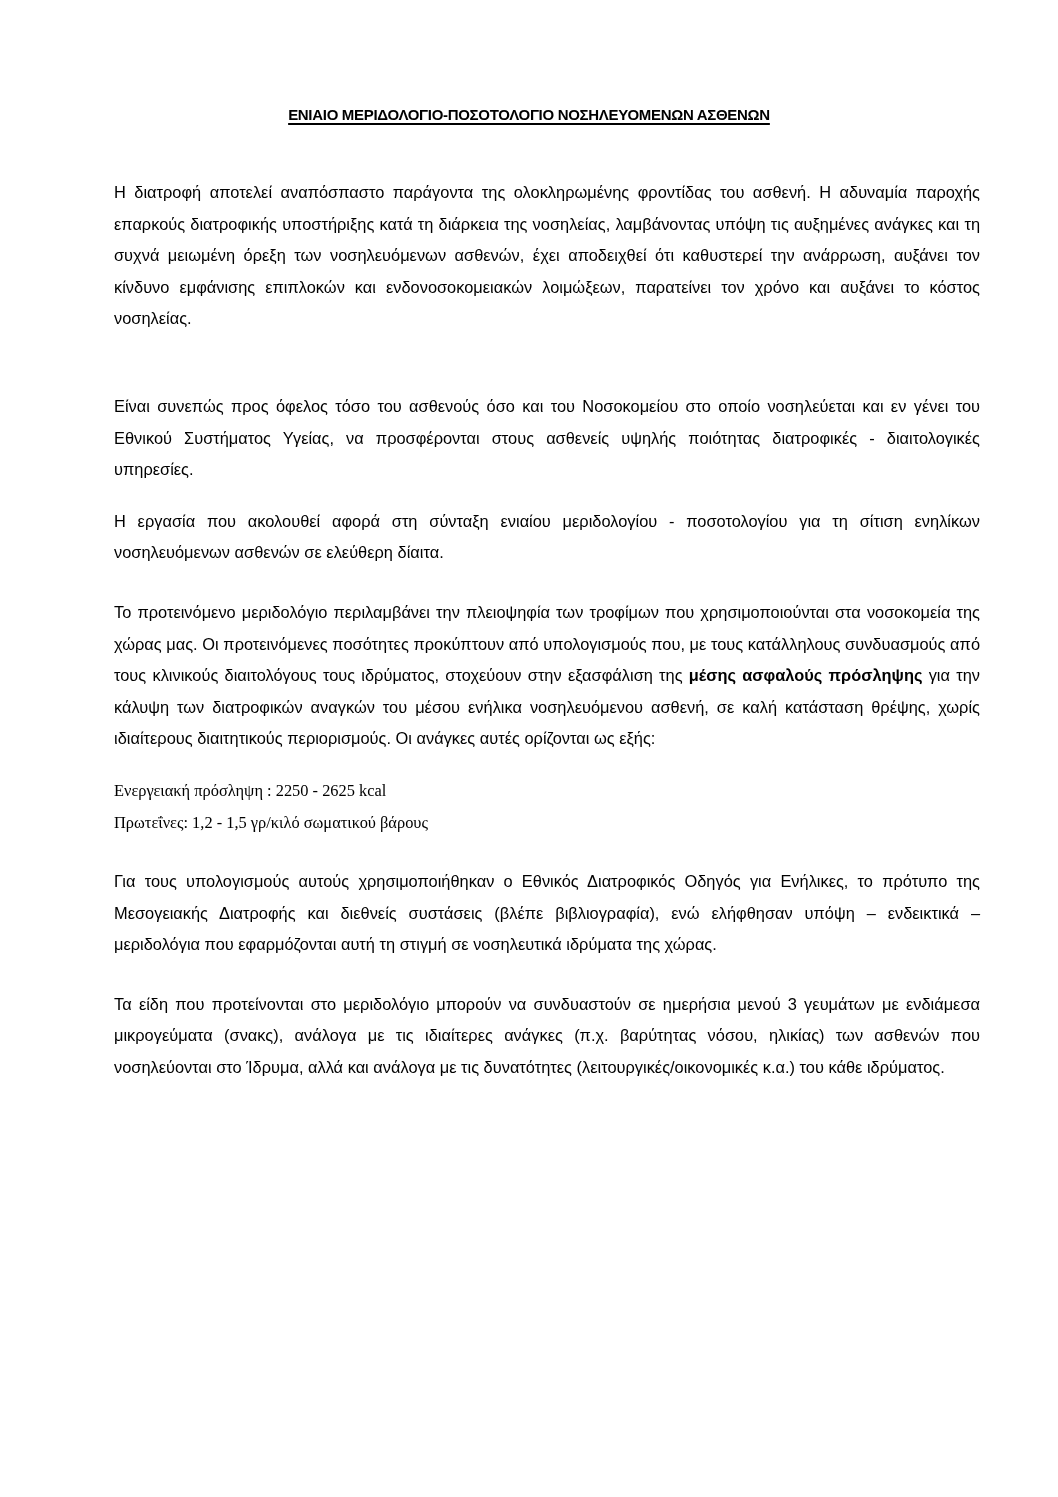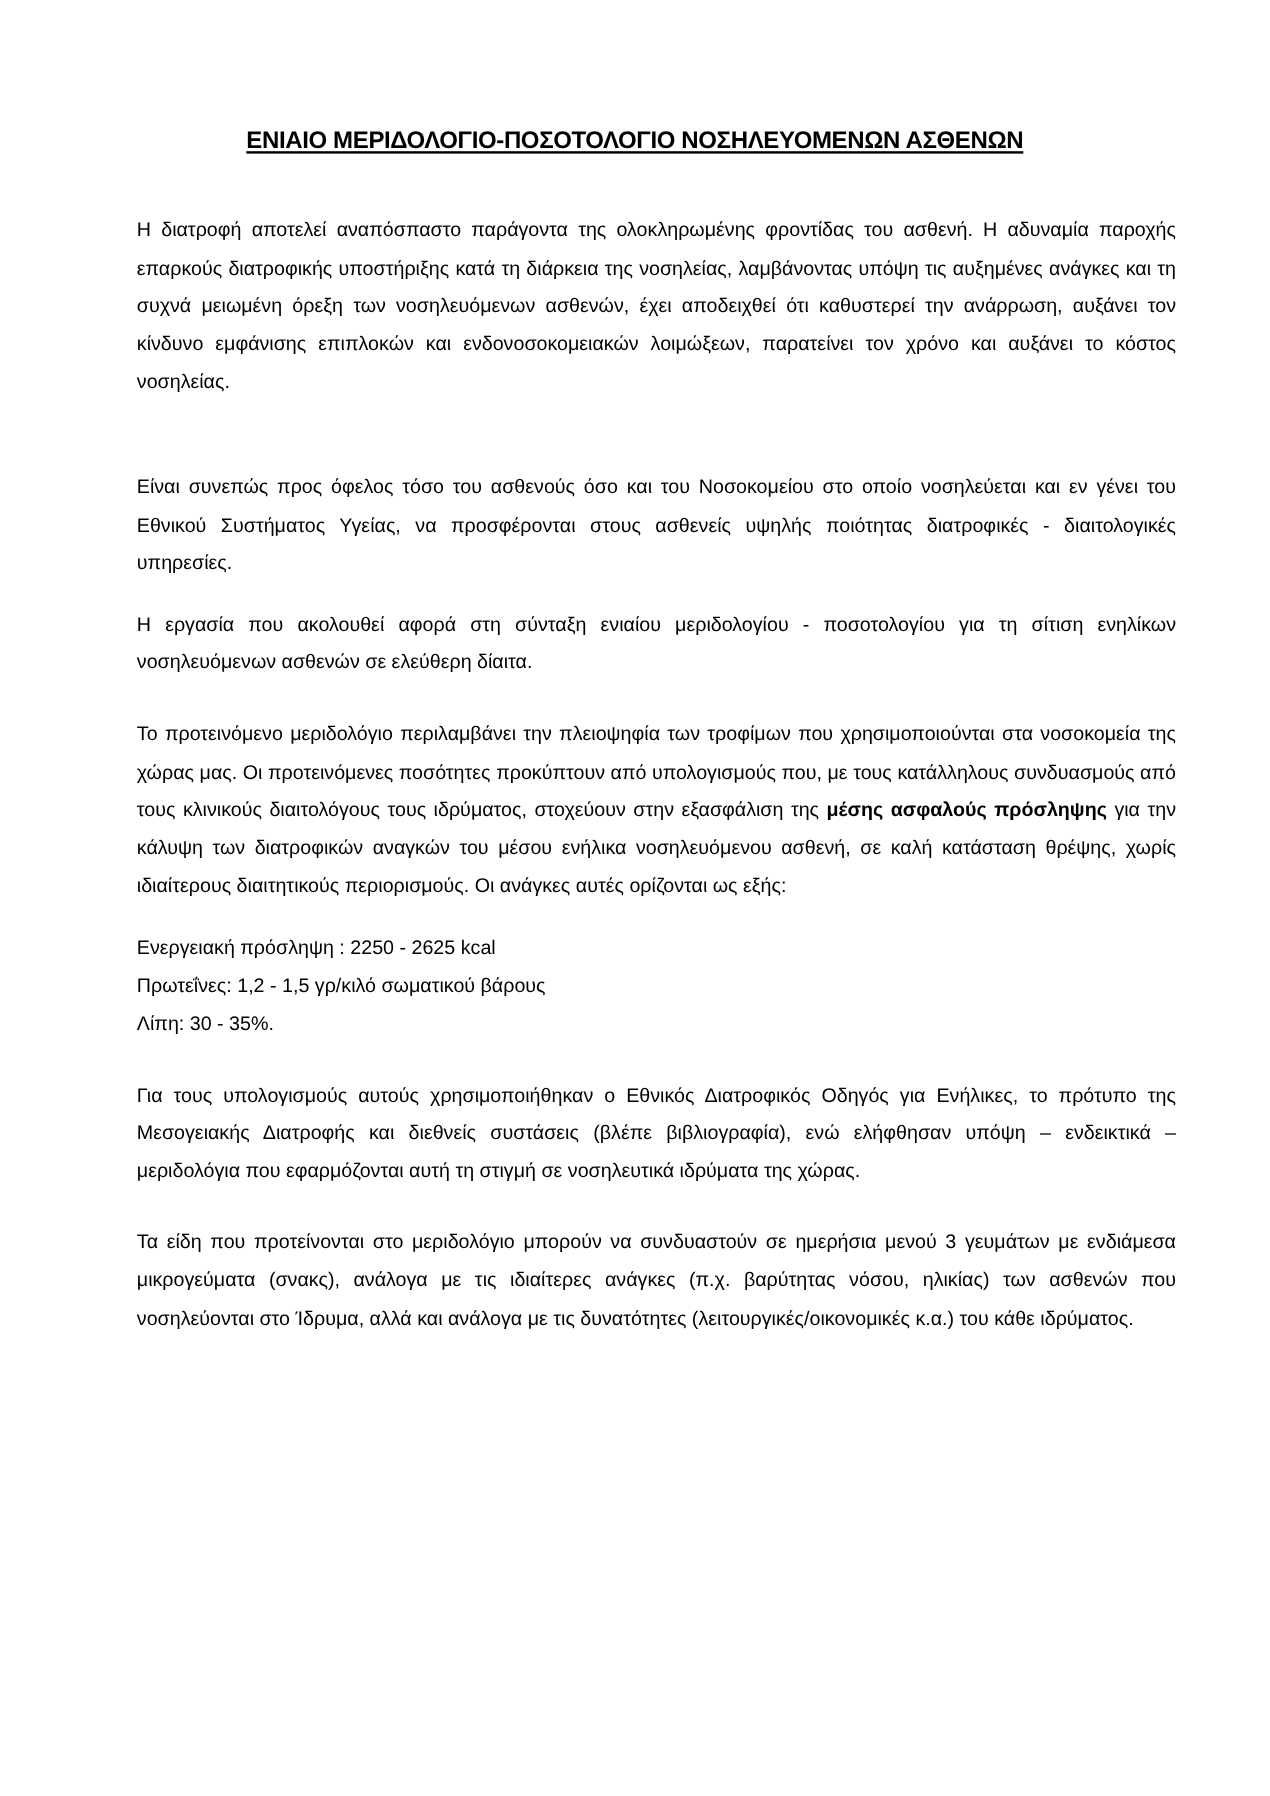--- a/index.html
+++ b/index.html
@@ -6,57 +6,56 @@
     body { width: 1058px; height: 1497px; position: relative; overflow: hidden; }
     .page {
       position: absolute; left: 0; top: 0; width: 1058px; height: 1497px;
       background: #ffffff; color: #000000;
       font-family: "Liberation Sans", sans-serif;
     }
     .title {
       position: absolute; left: 0; top: 106px; width: 1058px;
       text-align: center;
       font-family: "Liberation Sans", sans-serif;
-      font-weight: bold; font-size: 20px; letter-spacing: -0.3px;
+      font-weight: bold; font-size: 15px; letter-spacing: -0.3px;
       text-decoration: underline; text-decoration-thickness: 2px;
       text-underline-offset: 3px;
       margin: 0;
     }
     .body {
       position: absolute; left: 96px; top: 177px; width: 866px; margin-left: 18px;
     }
     .para {
       margin: 0; font-size: 16.4px; line-height: 31.6px;
       text-align: justify; text-justify: inter-word;
     }
     .gap { height: 28px; }
     .gap-sm { height: 20px; }
     .u { font-weight: bold; }
     .list { margin: 0; padding: 0; list-style: none; }
-    .list li { font-size: 16.4px; line-height: 31.6px; }
+    .list li { font-size: 16.4px; line-height: 31.6px; font-family: Liberation Serif, serif; }
   </style>
 </head>
 <body>
 
 <div class="page">
   <h1 class="title">ΕΝΙΑΙΟ ΜΕΡΙΔΟΛΟΓΙΟ-ΠΟΣΟΤΟΛΟΓΙΟ ΝΟΣΗΛΕΥΟΜΕΝΩΝ ΑΣΘΕΝΩΝ</h1>
 
   <div class="body">
     <p class="para">Η διατροφή αποτελεί αναπόσπαστο παράγοντα της ολοκληρωμένης φροντίδας του ασθενή.  Η αδυναμία παροχής επαρκούς διατροφικής υποστήριξης κατά τη διάρκεια της νοσηλείας, λαμβάνοντας υπόψη τις αυξημένες ανάγκες και τη συχνά μειωμένη όρεξη των νοσηλευόμενων ασθενών, έχει αποδειχθεί ότι καθυστερεί  την ανάρρωση, αυξάνει τον κίνδυνο εμφάνισης επιπλοκών και ενδονοσοκομειακών λοιμώξεων, παρατείνει  τον χρόνο και αυξάνει το κόστος νοσηλείας.</p>
     <div class="gap"></div>
     <div class="gap"></div>
     <p class="para">Είναι συνεπώς προς όφελος τόσο του ασθενούς όσο και του Νοσοκομείου στο οποίο νοσηλεύεται και εν γένει του Εθνικού Συστήματος Υγείας,  να προσφέρονται στους ασθενείς υψηλής ποιότητας διατροφικές - διαιτολογικές υπηρεσίες.</p>
     <div class="gap-sm"></div>
     <p class="para">Η εργασία που ακολουθεί αφορά στη σύνταξη ενιαίου μεριδολογίου - ποσοτολογίου για τη σίτιση ενηλίκων νοσηλευόμενων ασθενών σε ελεύθερη δίαιτα.</p>
     <div class="gap"></div>
     <p class="para"><span>Το προτεινόμενο μεριδολόγιο περιλαμβάνει την πλειοψηφία των τροφίμων που χρησιμοποιούνται στα νοσοκομεία της χώρας μας. Οι προτεινόμενες ποσότητες προκύπτουν από υπολογισμούς που, με τους κατάλληλους συνδυασμούς από τους κλινικούς διαιτολόγους τους ιδρύματος, στοχεύουν στην εξασφάλιση της </span><span class="u">μέσης ασφαλούς πρόσληψης</span><span> για την κάλυψη των διατροφικών αναγκών του μέσου ενήλικα νοσηλευόμενου ασθενή, σε καλή κατάσταση θρέψης, χωρίς ιδιαίτερους διαιτητικούς περιορισμούς. Οι ανάγκες αυτές ορίζονται ως εξής:</span></p>
     <div class="gap-sm"></div>
     <ul class="list">
       <li>Ενεργειακή πρόσληψη :   2250 - 2625 kcal</li>
       <li>Πρωτεΐνες: 1,2 - 1,5 γρ/κιλό σωματικού βάρους</li>
-      <li>Λίπη:  30 - 35%.</li>
     </ul>
     <div class="gap"></div>
     <p class="para">Για τους υπολογισμούς αυτούς χρησιμοποιήθηκαν ο Εθνικός Διατροφικός Οδηγός για Ενήλικες, το πρότυπο της Μεσογειακής Διατροφής και διεθνείς συστάσεις (βλέπε βιβλιογραφία), ενώ ελήφθησαν υπόψη – ενδεικτικά – μεριδολόγια που εφαρμόζονται αυτή τη στιγμή σε νοσηλευτικά ιδρύματα της χώρας.</p>
     <div class="gap"></div>
     <p class="para">Τα είδη που προτείνονται στο μεριδολόγιο μπορούν να συνδυαστούν σε ημερήσια μενού 3 γευμάτων με ενδιάμεσα μικρογεύματα (σνακς), ανάλογα με τις ιδιαίτερες ανάγκες (π.χ. βαρύτητας νόσου, ηλικίας) των ασθενών που νοσηλεύονται στο Ίδρυμα, αλλά και ανάλογα με τις δυνατότητες (λειτουργικές/οικονομικές κ.α.) του κάθε ιδρύματος.</p>
   </div>
 </div>
 
 </body></html>

